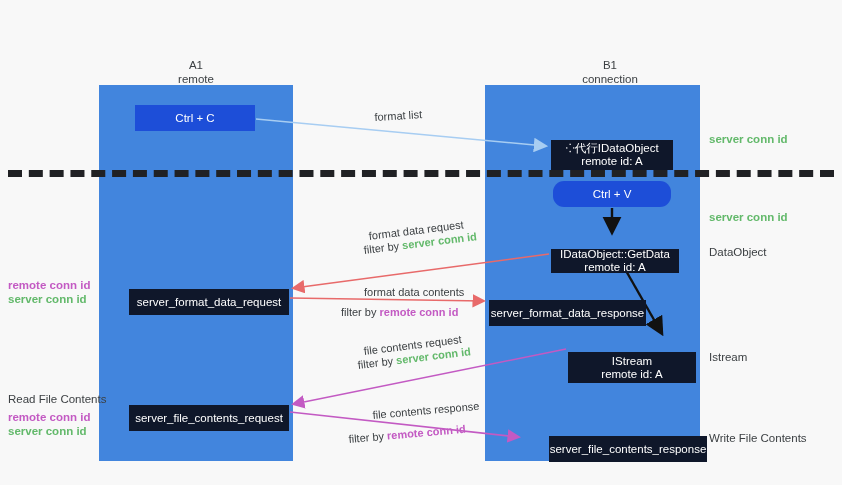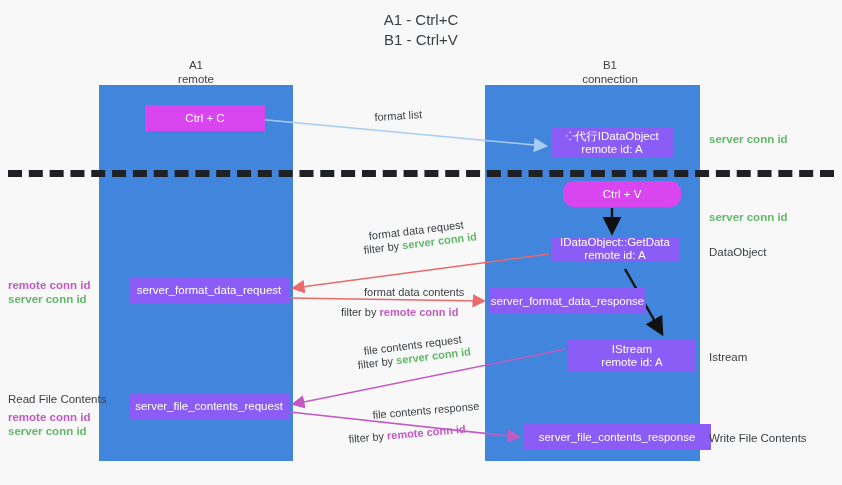--- a/index.html
+++ b/index.html
@@ -35,32 +35,32 @@
     position:absolute;left:8px;top:170px;width:826px;height:0;
     border-top:7px dashed #202124;
   }
 
   
   .node{
     position:absolute;display:flex;align-items:center;justify-content:center;
     text-align:center;color:#ffffff;font-size:11.5px;line-height:13px;
     box-sizing:border-box;padding:2px 4px;
   }
-  .node.green{background:#d946ef;margin-left:10px;}
-  .node.orange{background:#8b5cf6;}
+  .node.green{background:#1d4ed8;}
+  .node.orange{background:#0f172a;margin-top:12px;}
 
   #n-ctrlc{left:135px;top:105px;width:120px;height:26px;}
   #n-idataobject{left:551px;top:128px;width:122px;height:30px;}
   #n-ctrlv{left:553px;top:181px;width:118px;height:26px;border-radius:11px;}
   #n-getdata{left:551px;top:237px;width:128px;height:24px;}
   #n-fmt-req{left:129px;top:277px;width:160px;height:26px;}
   #n-fmt-resp{left:489px;top:288px;width:157px;height:26px;}
   #n-istream{left:568px;top:340px;width:128px;height:31px;}
   #n-file-req{left:129px;top:393px;width:160px;height:26px;}
-  #n-file-resp{left:523px;top:424px;width:188px;height:26px;}
+  #n-file-resp{left:549px;top:424px;width:158px;height:26px;}
 
   
   .ann{position:absolute;font-size:11.5px;line-height:14px;}
   .ann.green{color:#63b96b;font-weight:bold;}
   .ann.plain{color:#3c4043;}
   #ann-srv1{left:709px;top:132px;}
   #ann-srv2{left:709px;top:210px;}
   #ann-dataobject{left:709px;top:245px;}
   #ann-istream{left:709px;top:350px;}
   #ann-writefile{left:709px;top:431px;}
@@ -89,24 +89,20 @@
   #el-fcreq{left:363px;top:344px;transform:rotate(-7deg);}
   #el-fcreq2{left:357px;top:358px;transform:rotate(-7deg);}
   #el-fcresp{left:372px;top:408px;transform:rotate(-5deg);}
   #el-fcresp2{left:348px;top:432px;transform:rotate(-5deg);}
 </style>
 </head>
 <body>
 
 <div class="stage">
 
-  <div class="title">
-    <div>A1 - Ctrl+C</div>
-    <div>B1 - Ctrl+V</div>
-  </div>
 
   <div class="lane" id="lane-a1"></div>
   <div class="lane" id="lane-b1"></div>
 
   <div class="col-head" id="head-a1">
     <div>A1</div>
     <div>remote</div>
   </div>
   <div class="col-head" id="head-b1">
     <div>B1</div>

